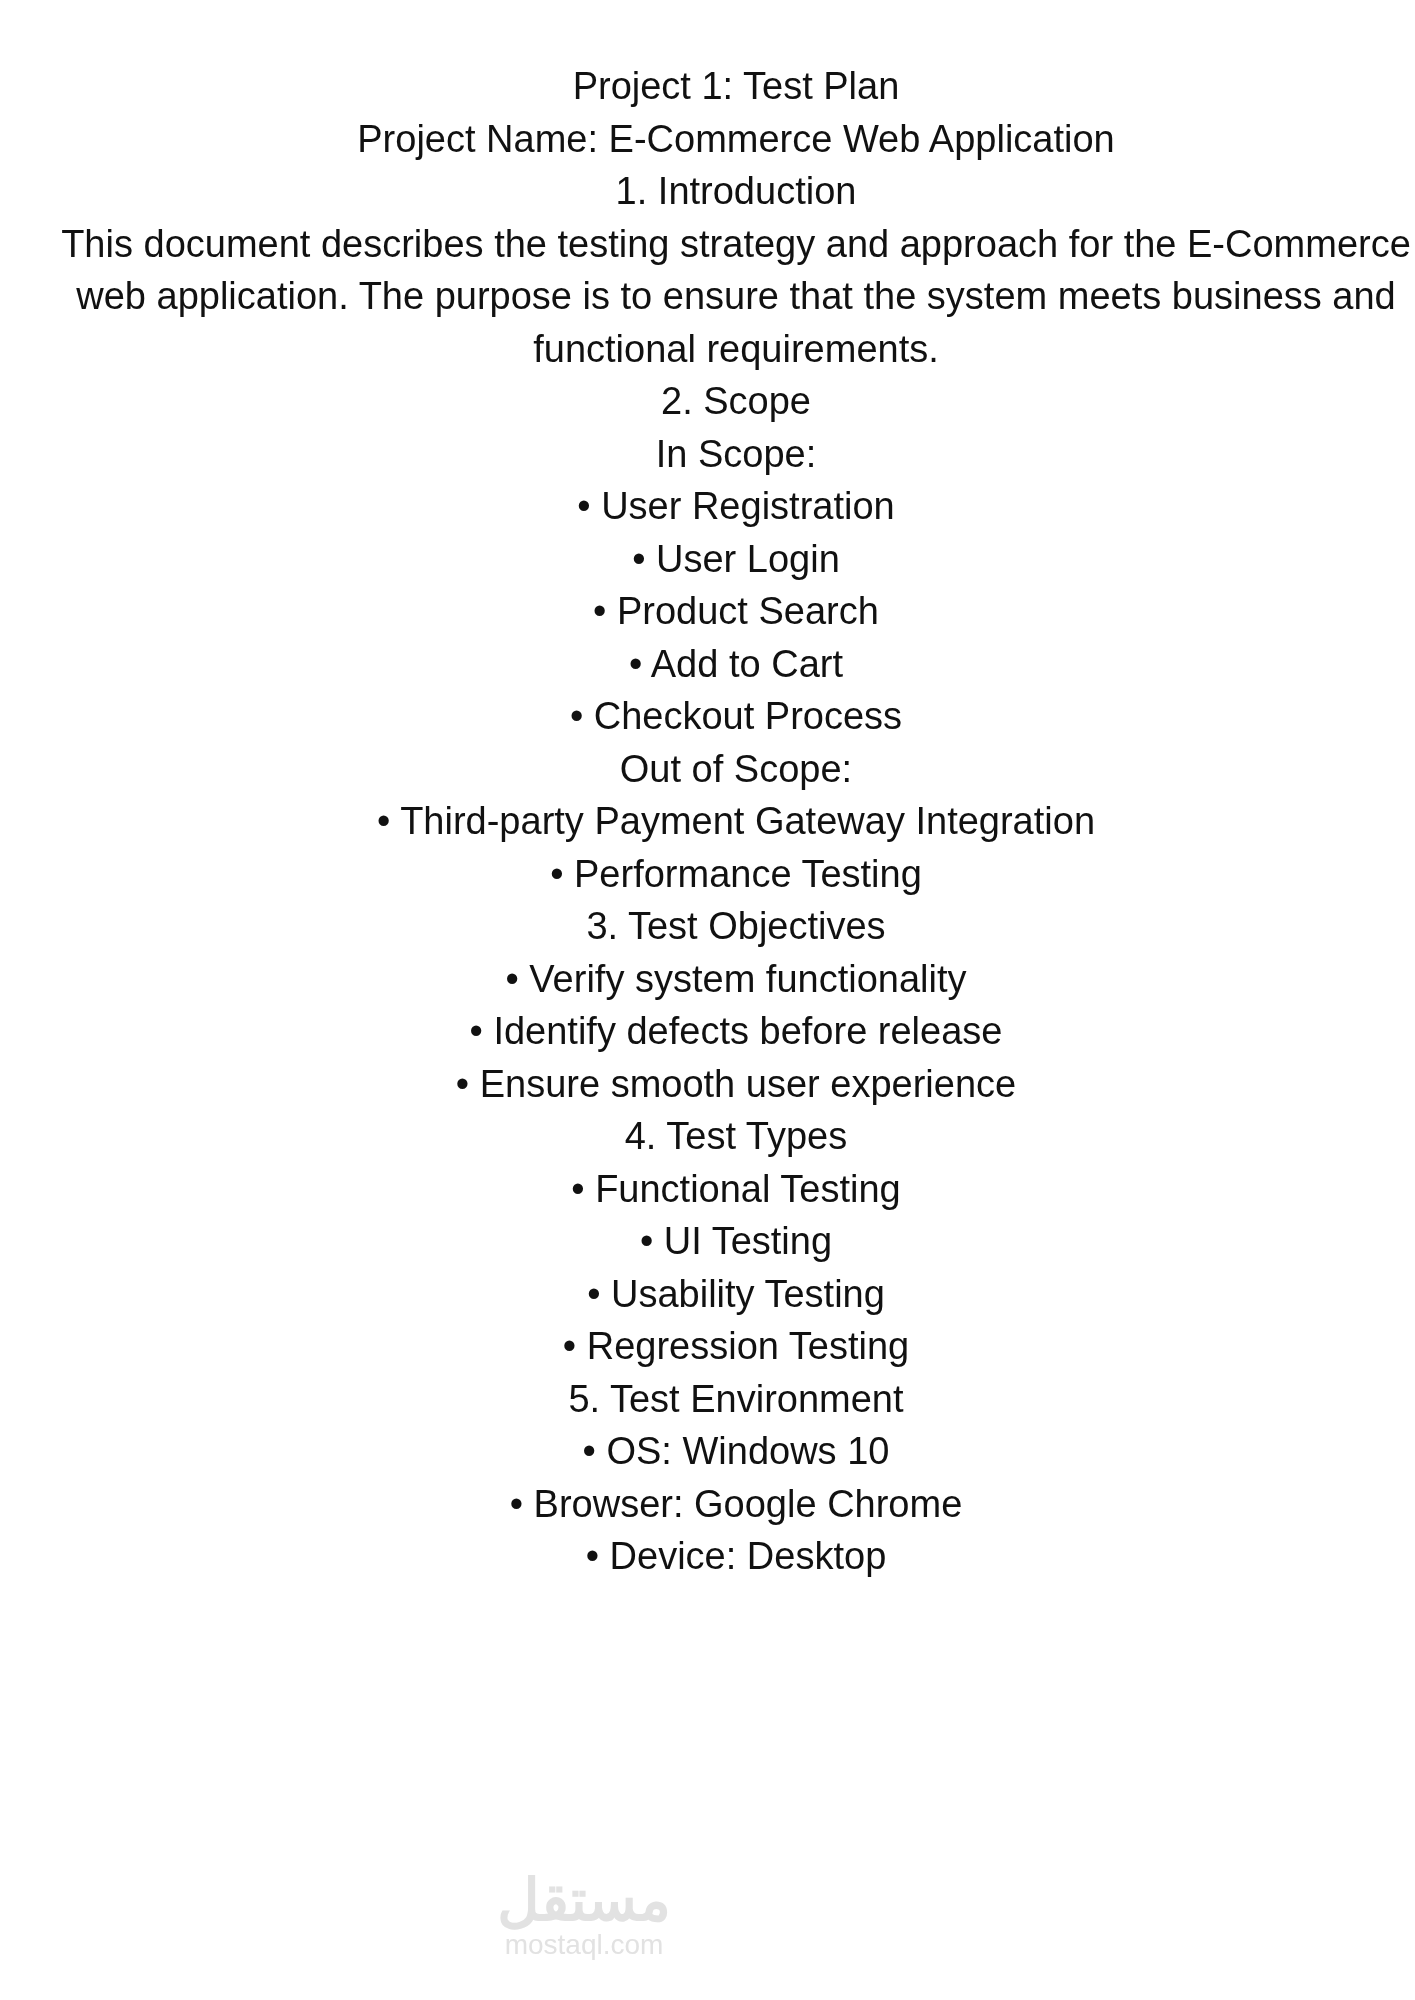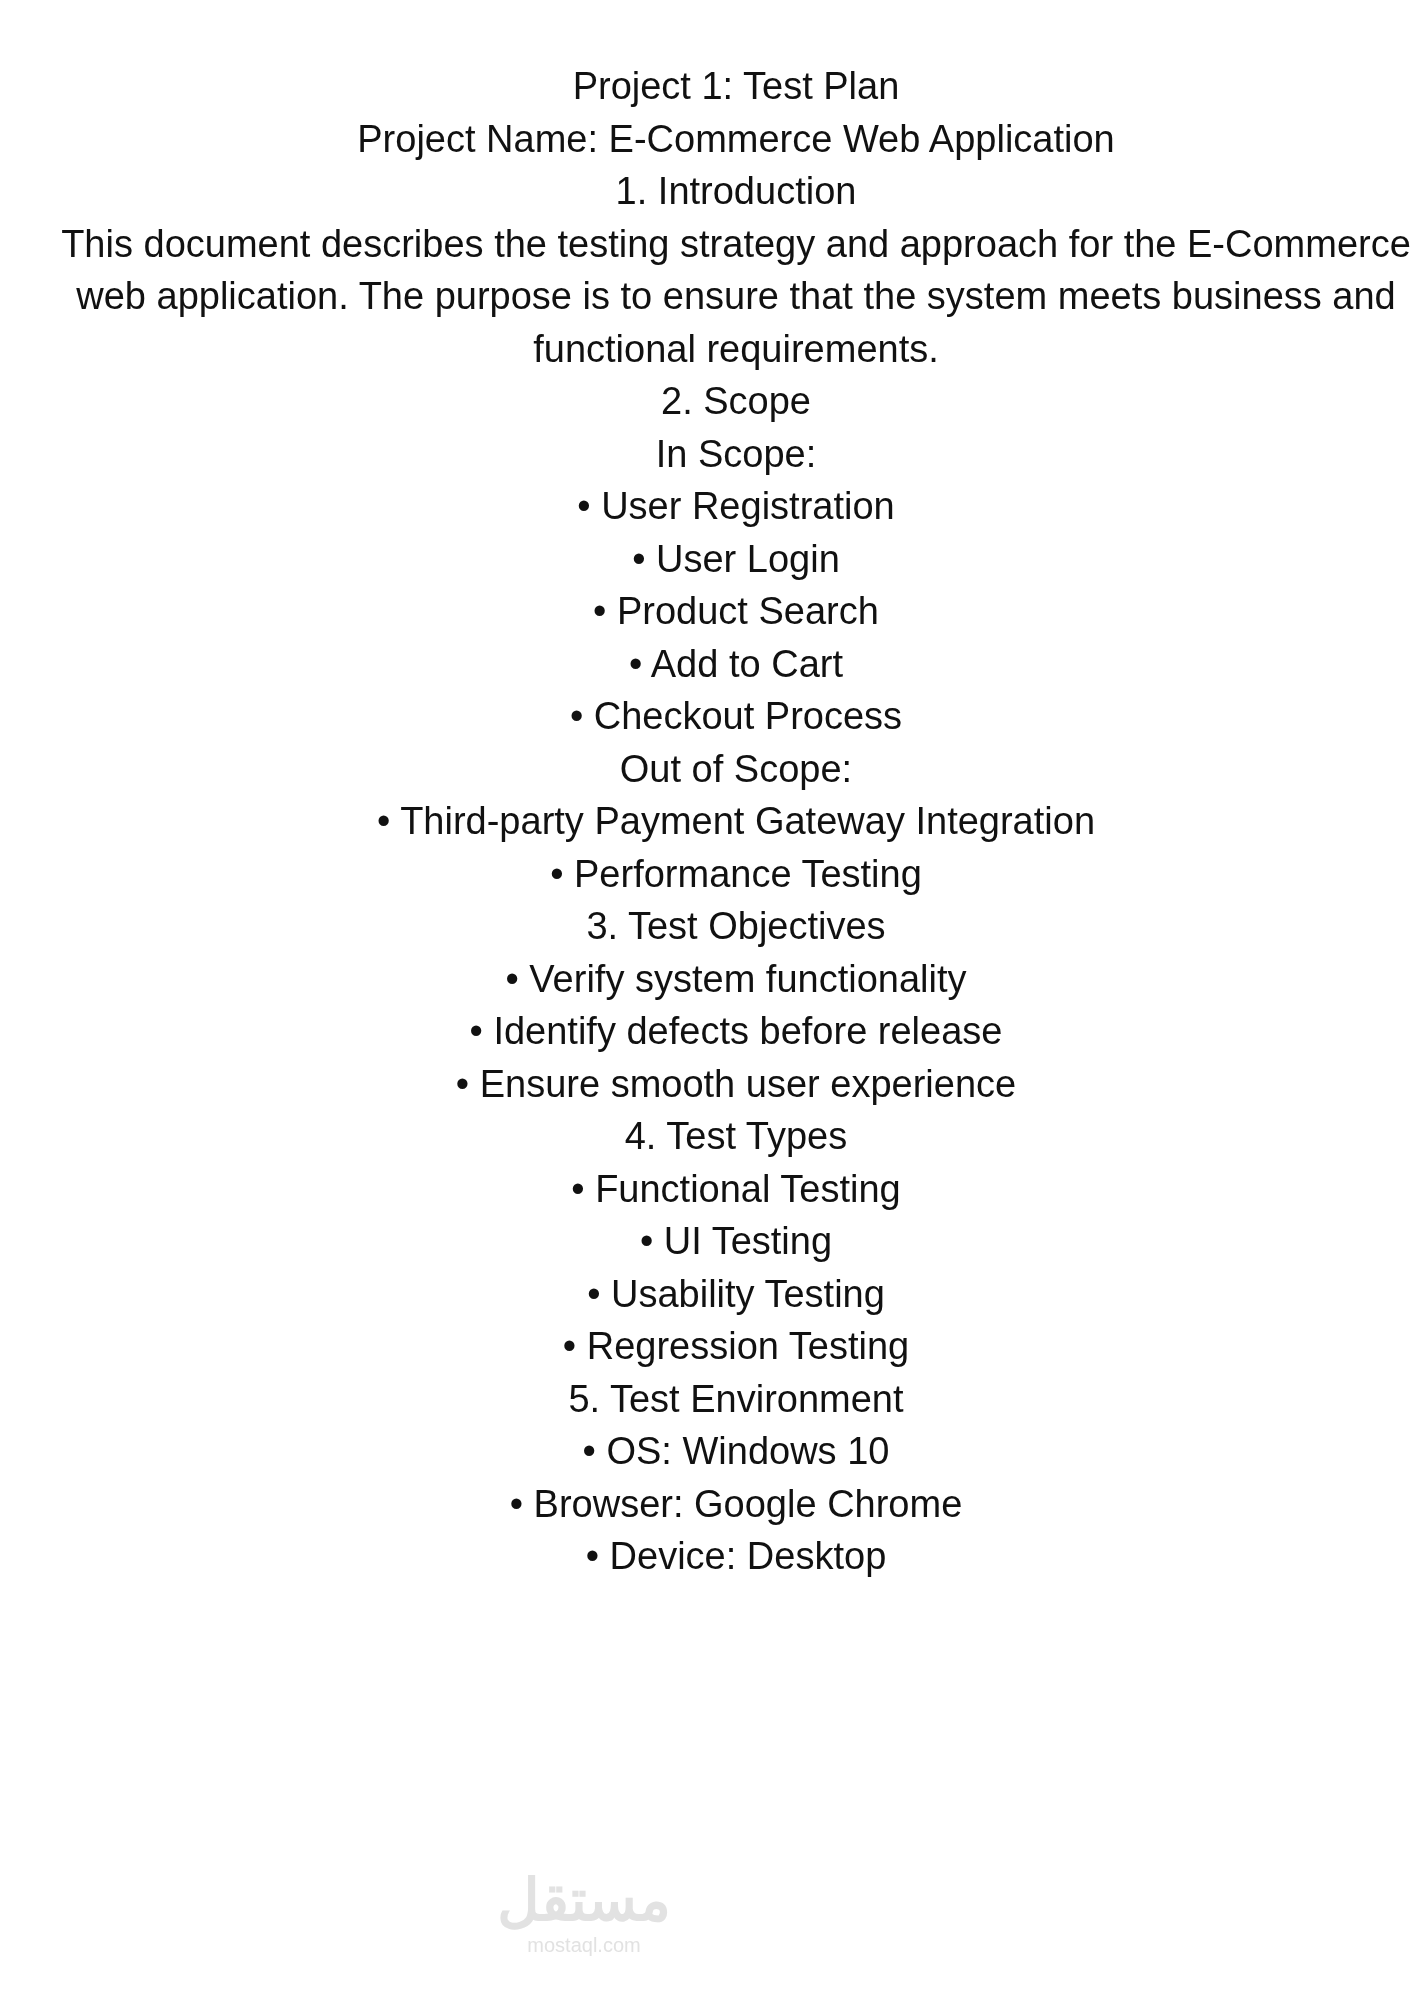--- a/index.html
+++ b/index.html
@@ -10,21 +10,21 @@
     font-size: 38px; line-height: 52.5px; color: #111111;
     text-align: center;
   }
   .line { display: block; white-space: nowrap; }
   .watermark {
     position: absolute; left: 0; width: 1168px; top: 1870px;
     text-align: center; color: #e2e2e2;
     font-family: "Liberation Sans", sans-serif;
   }
   .wm-arabic { font-size: 58px; font-weight: bold; line-height: 60px; display:block; }
-  .wm-latin { font-size: 20px; line-height: 30px; display:block; }
+  .wm-latin { font-size: 28px; line-height: 30px; display:block; }
 </style>
 </head>
 <body>
 
 <div class="page">
   <span class="line">Project 1: Test Plan</span>
   <span class="line">Project Name: E-Commerce Web Application</span>
   <span class="line">1. Introduction</span>
   <span class="line">This document describes the testing strategy and approach for the E-Commerce</span>
   <span class="line">web application. The purpose is to ensure that the system meets business and</span>

